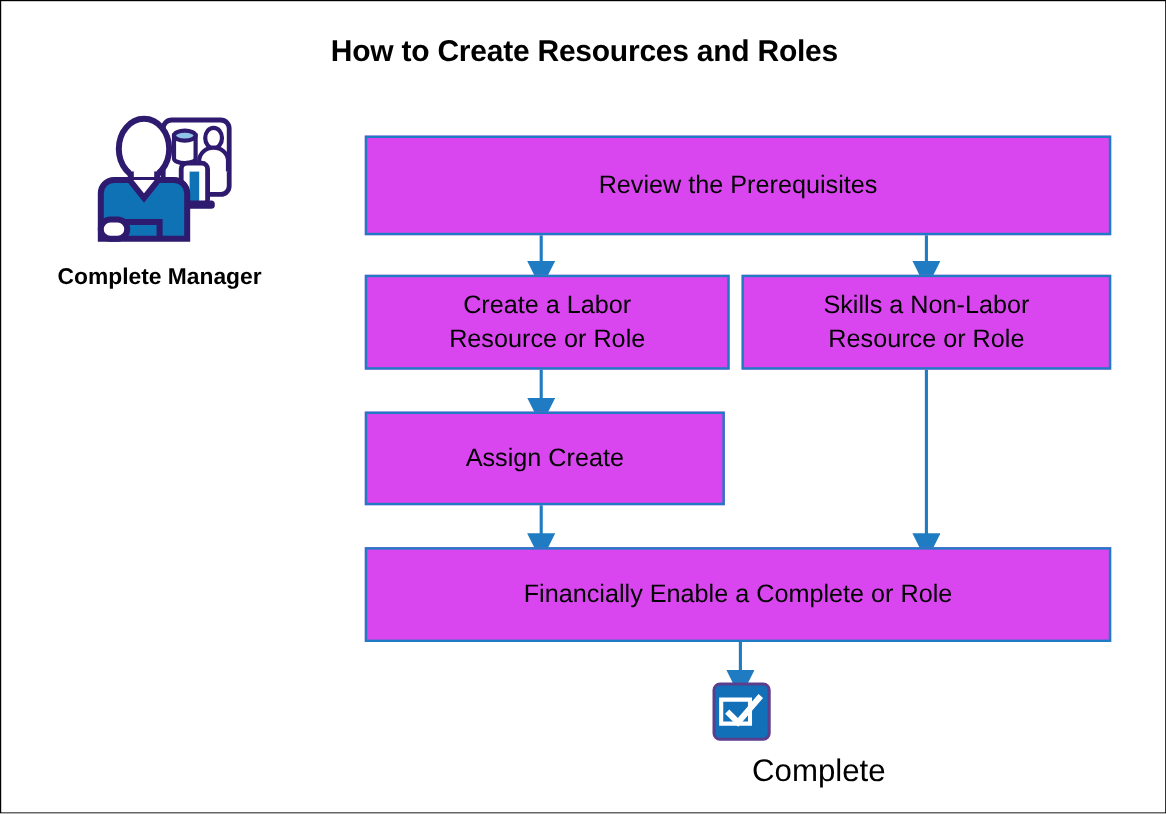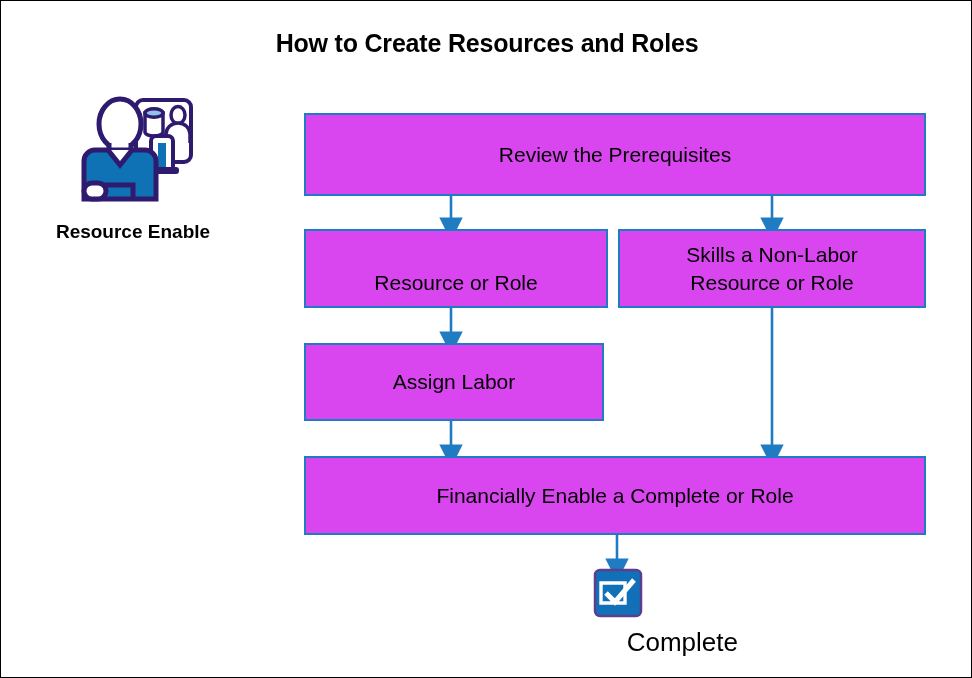--- a/index.html
+++ b/index.html
@@ -122,21 +122,21 @@
 
       <path d="M5 108 v-38 a11 11 0 0 1 11 -11 h50 a11 11 0 0 1 11 11 v38 z" fill="#0F72B5" stroke="#2E1A6E" stroke-width="5"></path>
 
       <path d="M29 59 l12 15 l12 -15" fill="#ffffff" stroke="#2E1A6E" stroke-width="5"></path>
 
       <path d="M16 108 v-14 h38 v14" fill="none" stroke="#2E1A6E" stroke-width="5"></path>
 
       <rect x="5" y="92" width="22" height="16" rx="8" ry="8" fill="#ffffff" stroke="#2E1A6E" stroke-width="5"></rect>
     </svg>
   </div>
-  <div id="actor-label">Resource Enable</div>
+  <div id="actor-label">Complete Manager</div>
 
   <svg id="connectors" viewBox="0 0 972 678" xmlns="http://www.w3.org/2000/svg">
     <defs>
       <marker id="arrow" markerWidth="9" markerHeight="9" refX="1" refY="4.5" orient="auto" markerUnits="strokeWidth">
         <path d="M0,0 L9,4.5 L0,9 z" fill="#1F7CC3"></path>
       </marker>
     </defs>
     <g stroke="#1F7CC3" stroke-width="2.6" fill="none" marker-end="url(#arrow)">
 
       <line x1="450" y1="195" x2="450" y2="219"></line>
@@ -152,34 +152,34 @@
       <line x1="616" y1="534" x2="616" y2="560"></line>
     </g>
   </svg>
 
   <div class="node" id="node-review">
     <span>Review the Prerequisites</span>
   </div>
 
   <div class="node" id="node-labor">
     <span>
-      <br>
+      <span>Create a Labor</span><br>
       <span>Resource or Role</span>
     </span>
   </div>
 
   <div class="node" id="node-nonlabor">
     <span>
       <span>Skills a Non-Labor</span><br>
       <span>Resource or Role</span>
     </span>
   </div>
 
   <div class="node" id="node-skills">
-    <span>Assign Labor</span>
+    <span>Assign Create</span>
   </div>
 
   <div class="node" id="node-financial">
     <span>Financially Enable a Complete or Role</span>
   </div>
 
   <div id="complete-icon">
     <svg viewBox="0 0 50 50" width="50" height="50" xmlns="http://www.w3.org/2000/svg">
       <rect x="2" y="2" width="46" height="46" rx="5" ry="5" fill="#1170B8" stroke="#5B3E8E" stroke-width="2.5"></rect>
       <path d="M12 15 h20 v20 h-24 v-20 z" fill="none" stroke="#ffffff" stroke-width="3.4"></path>

